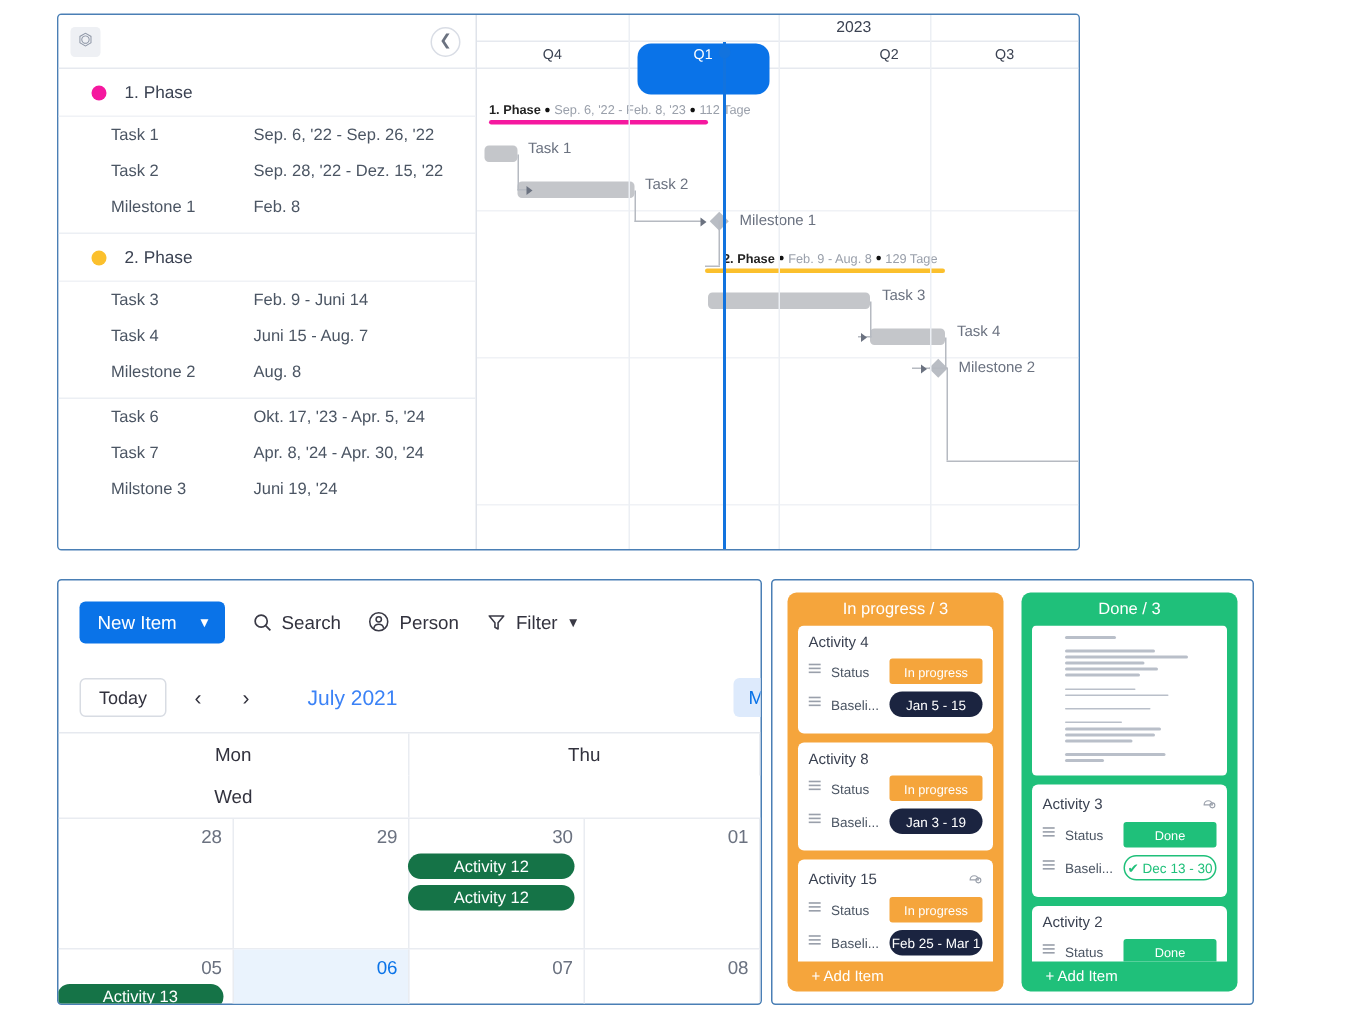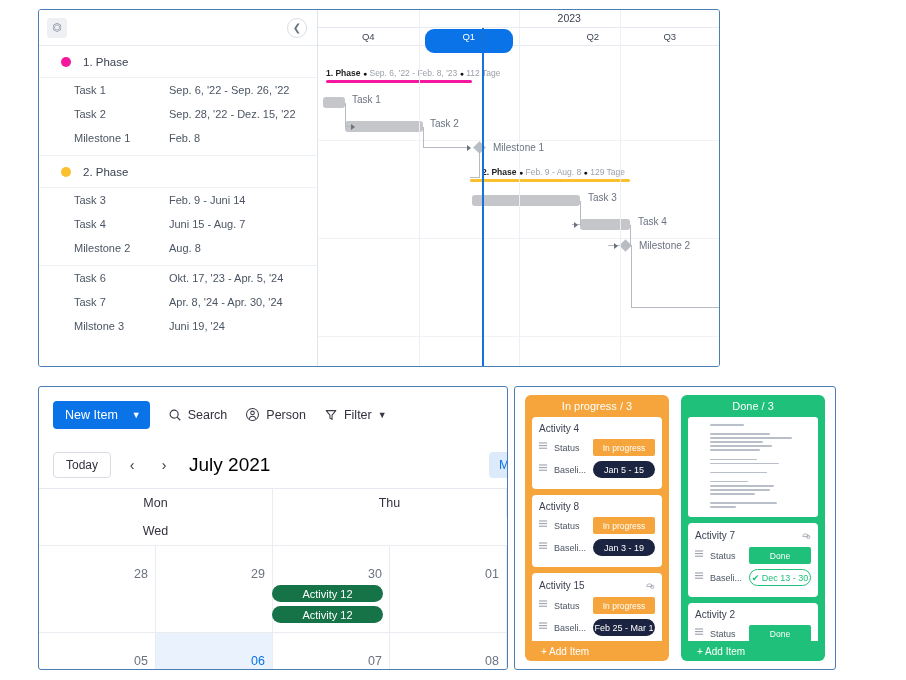--- a/index.html
+++ b/index.html
@@ -62,21 +62,21 @@
     height: 18px; border-bottom: 1px solid #e6e9ef; position: relative;
     font-size: 10.5px; color: #3b4252;
   }
   #tl-year .yl { position:absolute; top:2px; text-align:center; }
   #tl-q { height: 18px; border-bottom: 1px solid #e6e9ef; position: relative; }
   #tl-q .q {
     position: absolute; top: 0; height: 18px; line-height: 18px; text-align: center;
     font-size: 9.5px; color: #3b4252;
   }
   #tl-q .q.sel {
-    background: #0a73e8; color: #fff; border-radius: 9px; top: 1px; height: 24px; line-height: 16px;
+    background: #0a73e8; color: #fff; border-radius: 9px; top: 1px; height: 34px; line-height: 16px;
   }
   .vline { position: absolute; top: 0; bottom: 0; width: 1px; background: #eceff4; }
   .hline { position: absolute; left: 0; right: 0; height: 1px; background: #f0f2f6; }
   #today-line { position: absolute; width: 2px; background: #1273de; }
   #today-knob {
     position: absolute; width: 8px; height: 8px; border-radius: 50%;
     background: #1273de;
   }
   .gbar {
     position: absolute; height: 11px; background: #c4c6ca; border-radius: 3px;
@@ -111,39 +111,39 @@
     font-size: 12.5px;
   }
   .tb-item { display: flex; align-items: center; gap: 6px; font-size: 12.5px; color: #32323e; }
   .tb-ico { display:flex; align-items:center; justify-content:center; color:#3a3a46; }
   #cal-nav { height: 46px; display:flex; align-items:center; padding: 0 14px; gap: 10px; position: relative;}
   #today-btn {
     border: 1px solid #d8dce3; border-radius: 4px; height: 26px; padding: 0 12px;
     display:flex; align-items:center; font-size: 12px; color: #32323e; background:#fff;
   }
   .navarrow { width: 22px; text-align:center; font-size: 14px; color: #32323e; }
-  #cal-month { font-size: 19px; color: #000000; margin-left: 4px; }
+  #cal-month { font-size: 14px; color: #3b82f6; margin-left: 20px; }
   #month-btn {
     position: absolute; right: -8px; top: 10px;
     background: #ddeafc; color: #0a73e8; font-size: 12.5px;
     border-radius: 4px; height: 26px; padding: 0 10px;
     display:flex; align-items:center; overflow:hidden; width: 26px;
   }
   #cal-grid { border-top: 1px solid #e6e9ef; }
   .cal-hdr { display: grid; grid-template-columns: repeat(2, 1fr); }
   .cal-hdr div {
     height: 28px; display:flex; align-items:center; justify-content:center;
     font-size: 12.5px; color: #32323e; border-right: 1px solid #e9ecf1;
   }
   .cal-week { display: grid; grid-template-columns: repeat(4, 1fr); border-top: 1px solid #e9ecf1; }
   .cal-cell {
     height: 86px; border-right: 1px solid #e9ecf1; padding: 5px 7px 0 0; position: relative;
   }
   .cal-cell.today { background: #eaf3fd; }
-  .cal-num { text-align: right; font-size: 12.5px; color: #6b7280; margin-top: 16px; }
+  .cal-num { text-align: right; font-size: 12.5px; color: #6b7280; }
   .cal-cell.today .cal-num { color: #0a73e8; }
   .pill {
     height: 17px; border-radius: 9px; background: #157347; color:#fff;
     font-size: 11px; display:flex; align-items:center; justify-content:center;
     margin-top: 4px; margin-left: -1px; margin-right: -1px;
   }
 
   
   #kanban-panel {
     position: absolute; left: 514px; top: 386px;
@@ -494,21 +494,21 @@
           <div class="doc-line" style="width: 44%;"></div>
           <div class="doc-line" style="width: 74%;"></div>
           <div class="doc-line" style="width: 70%;"></div>
           <div class="doc-line" style="width: 52%;"></div>
           <div class="doc-gap"></div>
           <div class="doc-line" style="width: 78%;"></div>
           <div class="doc-line" style="width: 30%;"></div>
         </div>
         <div class="kcard">
           <div class="kcard-title">
-            <span>Activity 7</span>
+            <span>Activity 3</span>
             <span class="bell"><svg width="11" height="11" viewBox="0 0 16 16">
                 <path d="M4 11a4 4 0 0 1 8 0z" fill="none" stroke="#9aa0ab" stroke-width="1.1"></path>
                 <circle cx="12" cy="11.5" r="2.4" fill="none" stroke="#9aa0ab" stroke-width="1.1"></circle>
               </svg></span>
           </div>
           <div class="krow">
             <span class="krow-ico"><svg width="9" height="9" viewBox="0 0 10 10">
                 <rect x="0" y="0.5" width="9" height="1.2" fill="#9aa0ab"></rect>
                 <rect x="0" y="3.4" width="9" height="1.2" fill="#9aa0ab"></rect>
                 <rect x="0" y="6.3" width="9" height="1.2" fill="#9aa0ab"></rect>

